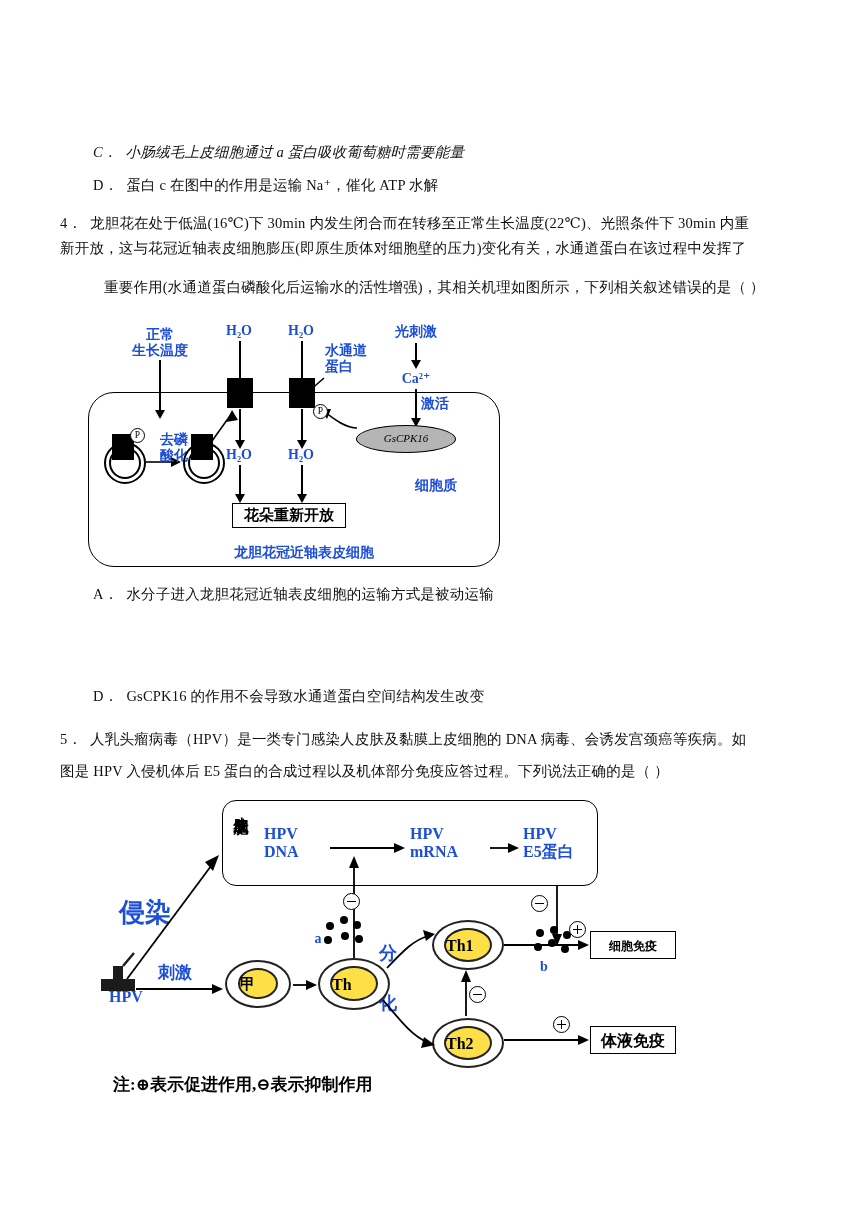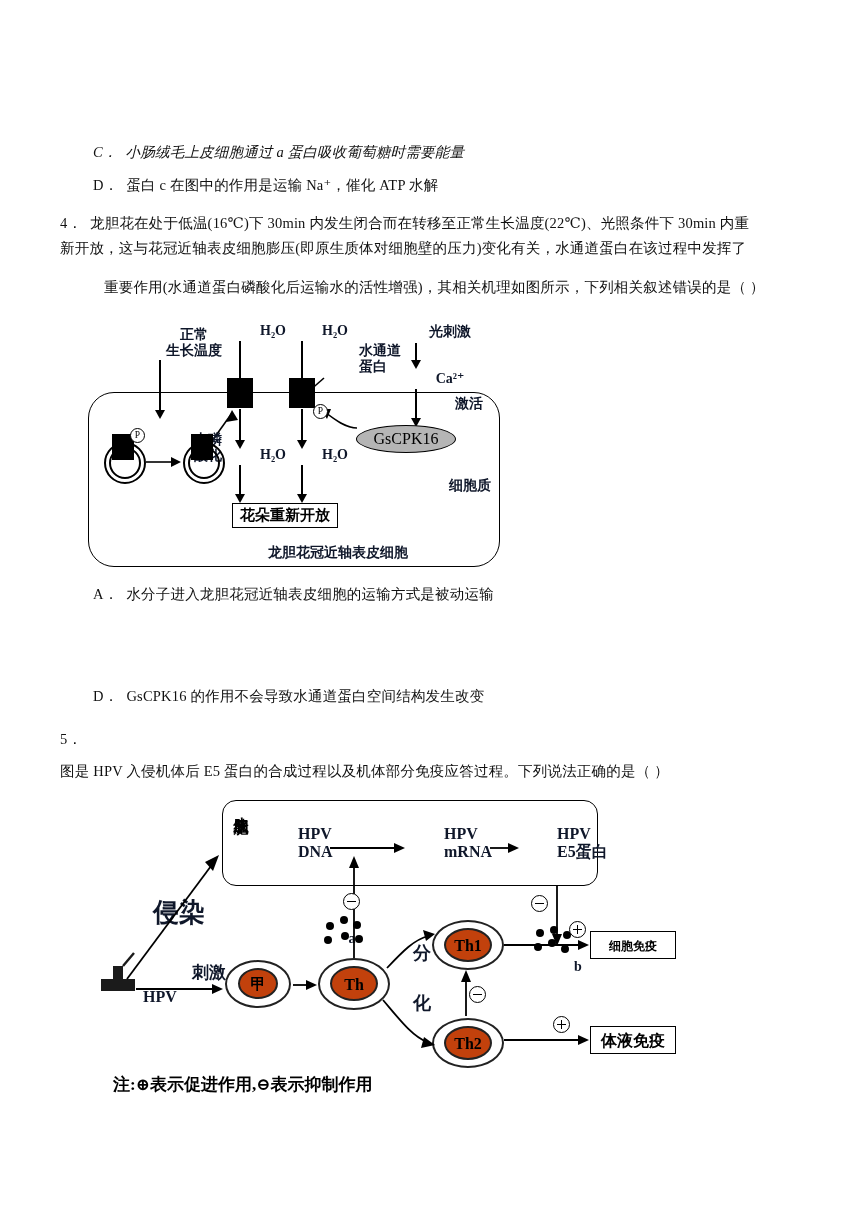--- a/index.html
+++ b/index.html
@@ -38,22 +38,21 @@
   .opt .lbl { margin-right: 8px; }
 
   
   .dg { position: absolute; }
   .lab {
     position: absolute;
     font-size: 14px;
     line-height: 1.12;
     white-space: nowrap;
     text-align: center;
-    color: #0f172a;
-    margin-left: 34px;
+    color: #1d4ed8;
   }
   .lab.cn { font-family: "Liberation Serif","DejaVu Serif",serif; font-weight: 700; }
   .lab.en { font-family: "Liberation Serif","DejaVu Serif",serif; font-weight: 700; }
   .vline { position: absolute; background: #000; width: 1.6px; }
   .sq { position: absolute; background: #000; }
 
   
   .ahd-d { 
     position: absolute; width: 0; height: 0;
     border-left: 5px solid transparent;
@@ -95,23 +94,24 @@
     white-space: nowrap;
     box-sizing: border-box;
   }
 
   .ellipse-gs {
     position: absolute;
     background: #b5b5b5;
     border: 1.6px solid #000;
     border-radius: 50%;
     text-align: center;
-    font-size: 16px;
+    font-size: 11px;
     font-family: "Liberation Serif","DejaVu Serif",serif;
     box-sizing: border-box;
+    font-style: italic;
   }
 
   .cellbody {
     position: absolute;
     border: 1.6px solid #000;
     border-radius: 26px;
     box-sizing: border-box;
     background: transparent;
   }
 
@@ -141,23 +141,23 @@
     border: 2px solid #222;
     border-radius: 50%;
     box-sizing: border-box;
     background: #fff;
   }
   .cellI {
     position: absolute;
     border: 2px solid #222;
     border-radius: 50%;
     box-sizing: border-box;
-    background: #c2410c;
+    background: #fde047;
     font-weight: 700;
-    text-align: center;
+    text-align: left;
   }
   .notetxt {
     position: absolute;
     font-size: 17px;
     font-weight: 700;
     white-space: nowrap;
   }
   .vtext {
     position: absolute;
     writing-mode: vertical-rl;
@@ -231,21 +231,21 @@
 
     <div class="vline" style="left:301px; top:409px; height:34px;"></div>
     <div class="ahd-d" style="left:297px; top:440px;"></div>
     <div class="lab en" style="left:278px; top:447px; width:46px;">H₂O</div>
 
     <div class="vline" style="left:239px; top:465px; height:32px;"></div>
     <div class="ahd-d" style="left:235px; top:494px;"></div>
     <div class="vline" style="left:301px; top:465px; height:32px;"></div>
     <div class="ahd-d" style="left:297px; top:494px;"></div>
 
-    <div class="boxlab" style="left:232px; top:503px; width:106px;">花朵重新开放</div>
+    <div class="boxlab" style="left:232px; top:503px; width:114px;">花朵重新开放</div>
 
     <div class="ring" style="left:104px; top:442px; width:42px; height:42px;"></div>
     <div class="ring inner2" style="left:109px; top:447px; width:32px; height:32px;"></div>
     <div class="sq" style="left:112px; top:434px; width:22px; height:26px;"></div>
     <div class="pbadge" style="left:130px; top:428px;">P</div>
 
     <div class="lab cn" style="left:148px; top:432px; width:52px;">
       <span>去磷</span><br>
       <span>酸化</span>
     </div>
@@ -272,20 +272,21 @@
   </div>
 
   <div class="opt" style="left:93px; top:585px;">
     <span class="lbl">A．</span><span>水分子进入龙胆花冠近轴表皮细胞的运输方式是被动运输</span>
   </div>
   <div class="opt" style="left:93px; top:687px;">
     <span class="lbl">D．</span><span>GsCPK16 的作用不会导致水通道蛋白空间结构发生改变</span>
   </div>
 
   <div class="qline" style="left:60px; top:732px;">5．</div>
+  <div class="qline" style="left:90px; top:732px;">人乳头瘤病毒（HPV）是一类专门感染人皮肤及黏膜上皮细胞的 DNA 病毒、会诱发宫颈癌等疾病。如</div>
   <div class="qline" style="left:60px; top:764px;">图是 HPV 入侵机体后 E5 蛋白的合成过程以及机体部分免疫应答过程。下列说法正确的是（    ）</div>
 
   <div class="dg" id="fig5" style="left:0; top:0; width:868px; height:1120px;">
 
     <div class="rndbox" style="left:222px; top:800px; width:376px; height:86px;"></div>
     <div class="vtext" style="left:233px; top:805px;">皮肤细胞</div>
 
     <div class="lab en" style="left:264px; top:825px; width:62px; text-align:left; font-size:16px;">
       <span>HPV</span><br>
       <span>DNA</span>

